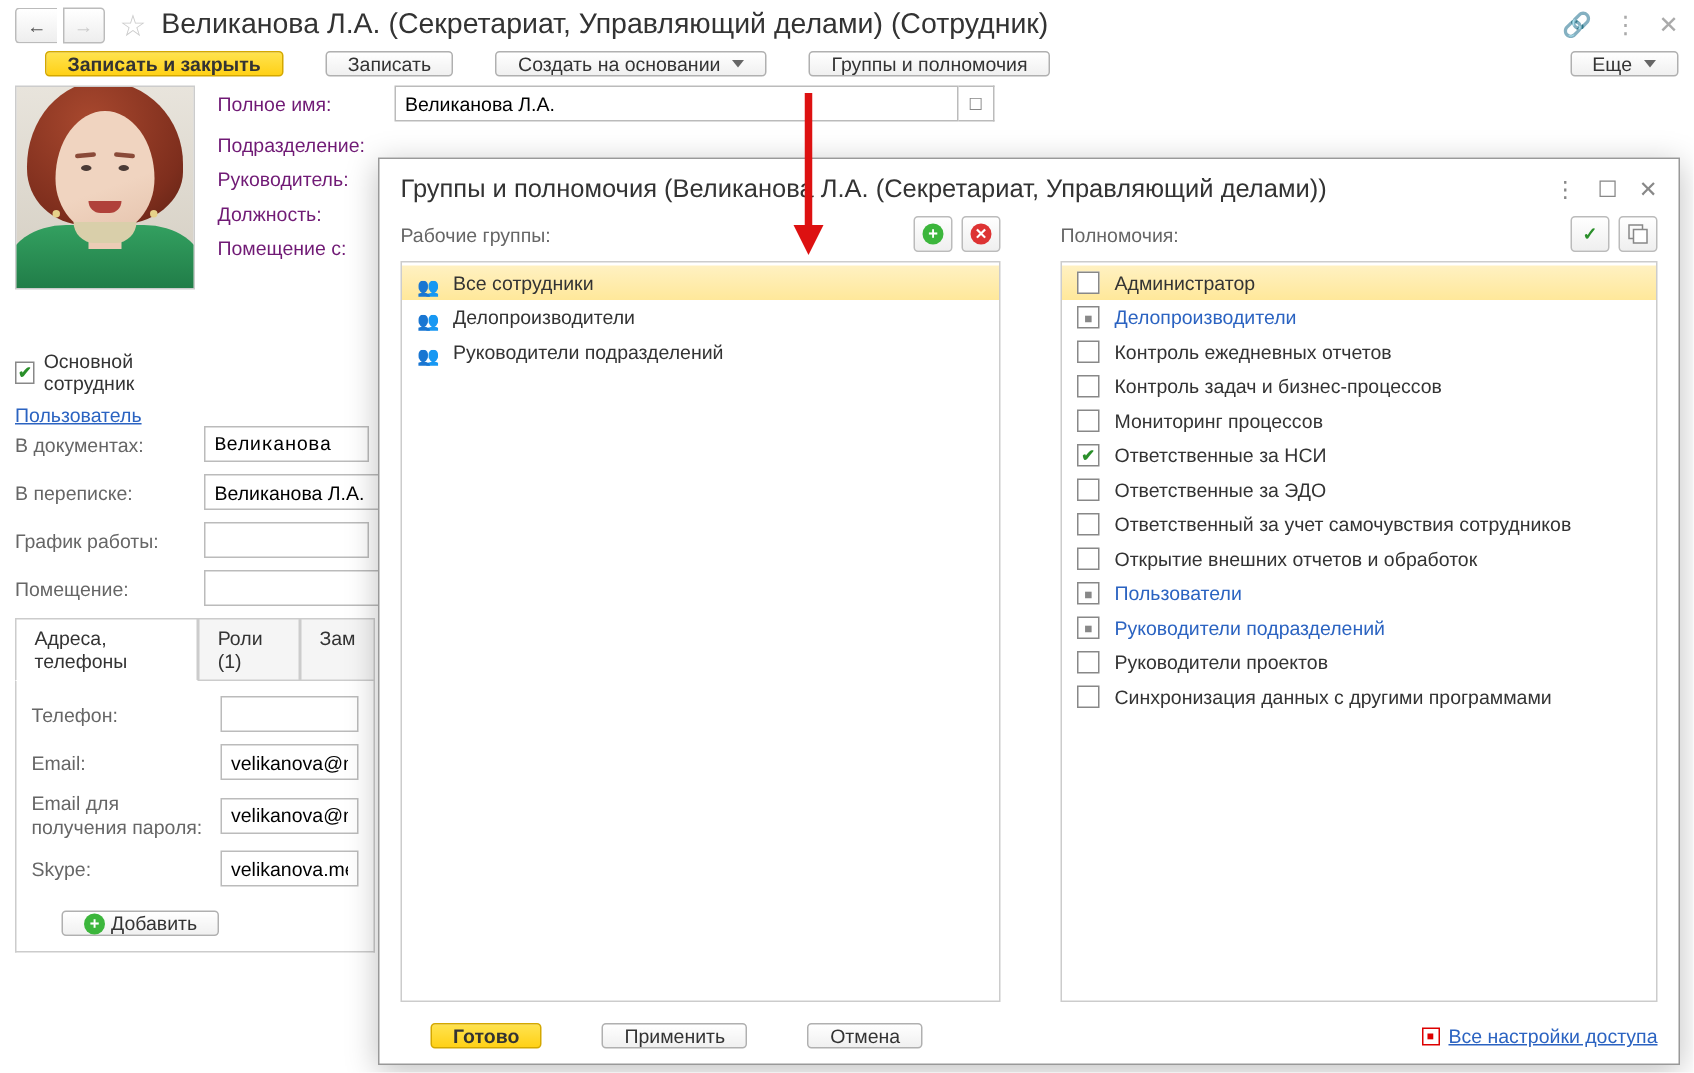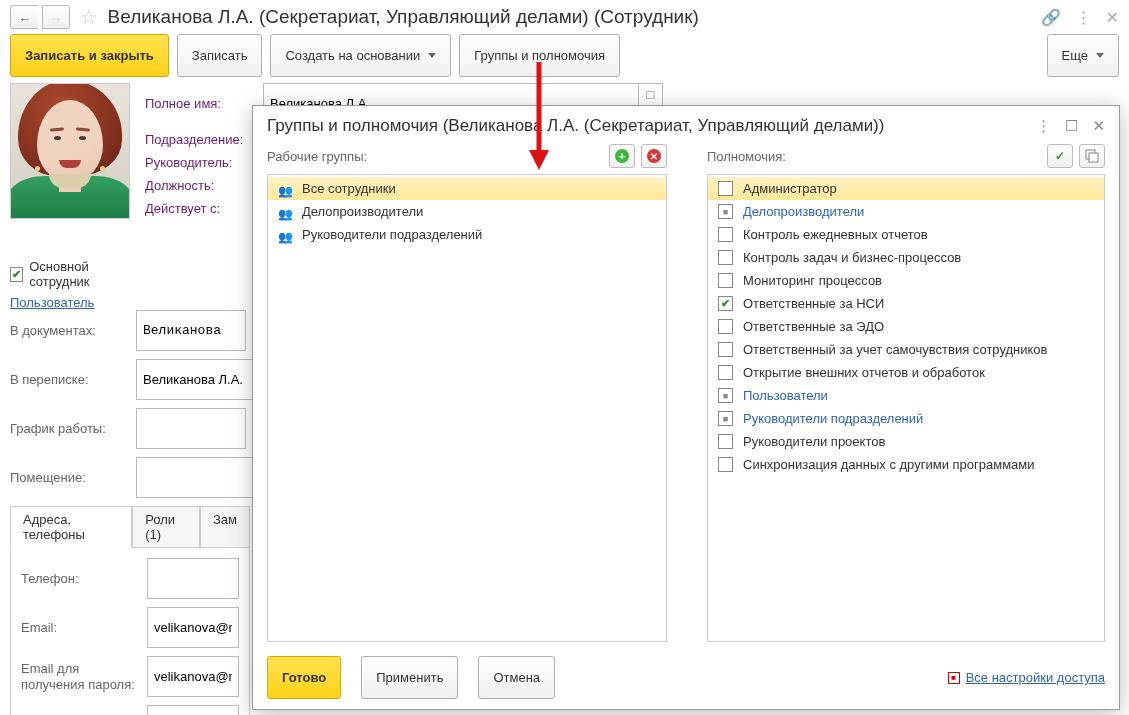--- a/index.html
+++ b/index.html
@@ -45,24 +45,25 @@
     align-items: center;
   }
   .btn {
     border: 1px solid #b0b0b0;
     background: linear-gradient(#fff,#f0f0f0);
     padding: 4px 14px;
     border-radius: 3px;
     cursor: pointer;
     font-size: 13px;
     color: #333;
-    height: 43px;
+    height: 17px;
     display: inline-flex;
     align-items: center;
     gap: 4px;
+    margin-left: 20px;
   }
   .btn.primary { background: linear-gradient(#ffe34f,#ffd117); font-weight: bold; border-color: #d4a800;}
   .btn.dropdown::after { content: ""; display:inline-block; width:0;height:0;border-left:4px solid transparent;border-right:4px solid transparent;border-top:5px solid #666; margin-left:4px;}
   .content {
     display: flex;
     padding: 0 10px;
     gap: 10px;
     position: relative;
   }
   .avatar-col { width: 125px; }
@@ -83,21 +84,21 @@
   .form-label {
     width: 112px;
     color: #701a75;
     font-size: 13px;
   }
   .form-label3 { width: 120px; color:#666; }
   .input {
     border: 1px solid #bbb;
     padding: 3px 6px;
     font-size: 13px;
-    height: 41px;
+    height: 24px;
     background: #fff;
     flex: 1;
     min-width: 0;
   }
   .input-group { display:flex; flex:1; position:relative;}
   .input-btn {
     width:24px;height:24px;border:1px solid #bbb;border-left:none;
     display:flex;align-items:center;justify-content:center;color:#888;cursor:pointer;font-size:11px;
   }
   .check-row { display:flex;align-items:center;gap:6px;margin:6px 0;}
@@ -258,21 +259,21 @@
     <div class="form-row">
         <span class="form-label">Подразделение:</span>
       </div>
     <div class="form-row">
         <span class="form-label">Руководитель:</span>
       </div>
     <div class="form-row">
         <span class="form-label">Должность:</span>
       </div>
     <div class="form-row">
-        <span class="form-label">Действует с:</span>
+        <span class="form-label">Помещение с:</span>
       </div>
   </div>
 </div>
 
 <div style="padding:0 10px;">
   <div class="form-row">
     <span class="form-label3">В документах:</span>
     <input class="input" style="max-width: 110px; font-family: Liberation Mono, monospace;" value="Великанова">
   </div>
   <div class="form-row">

